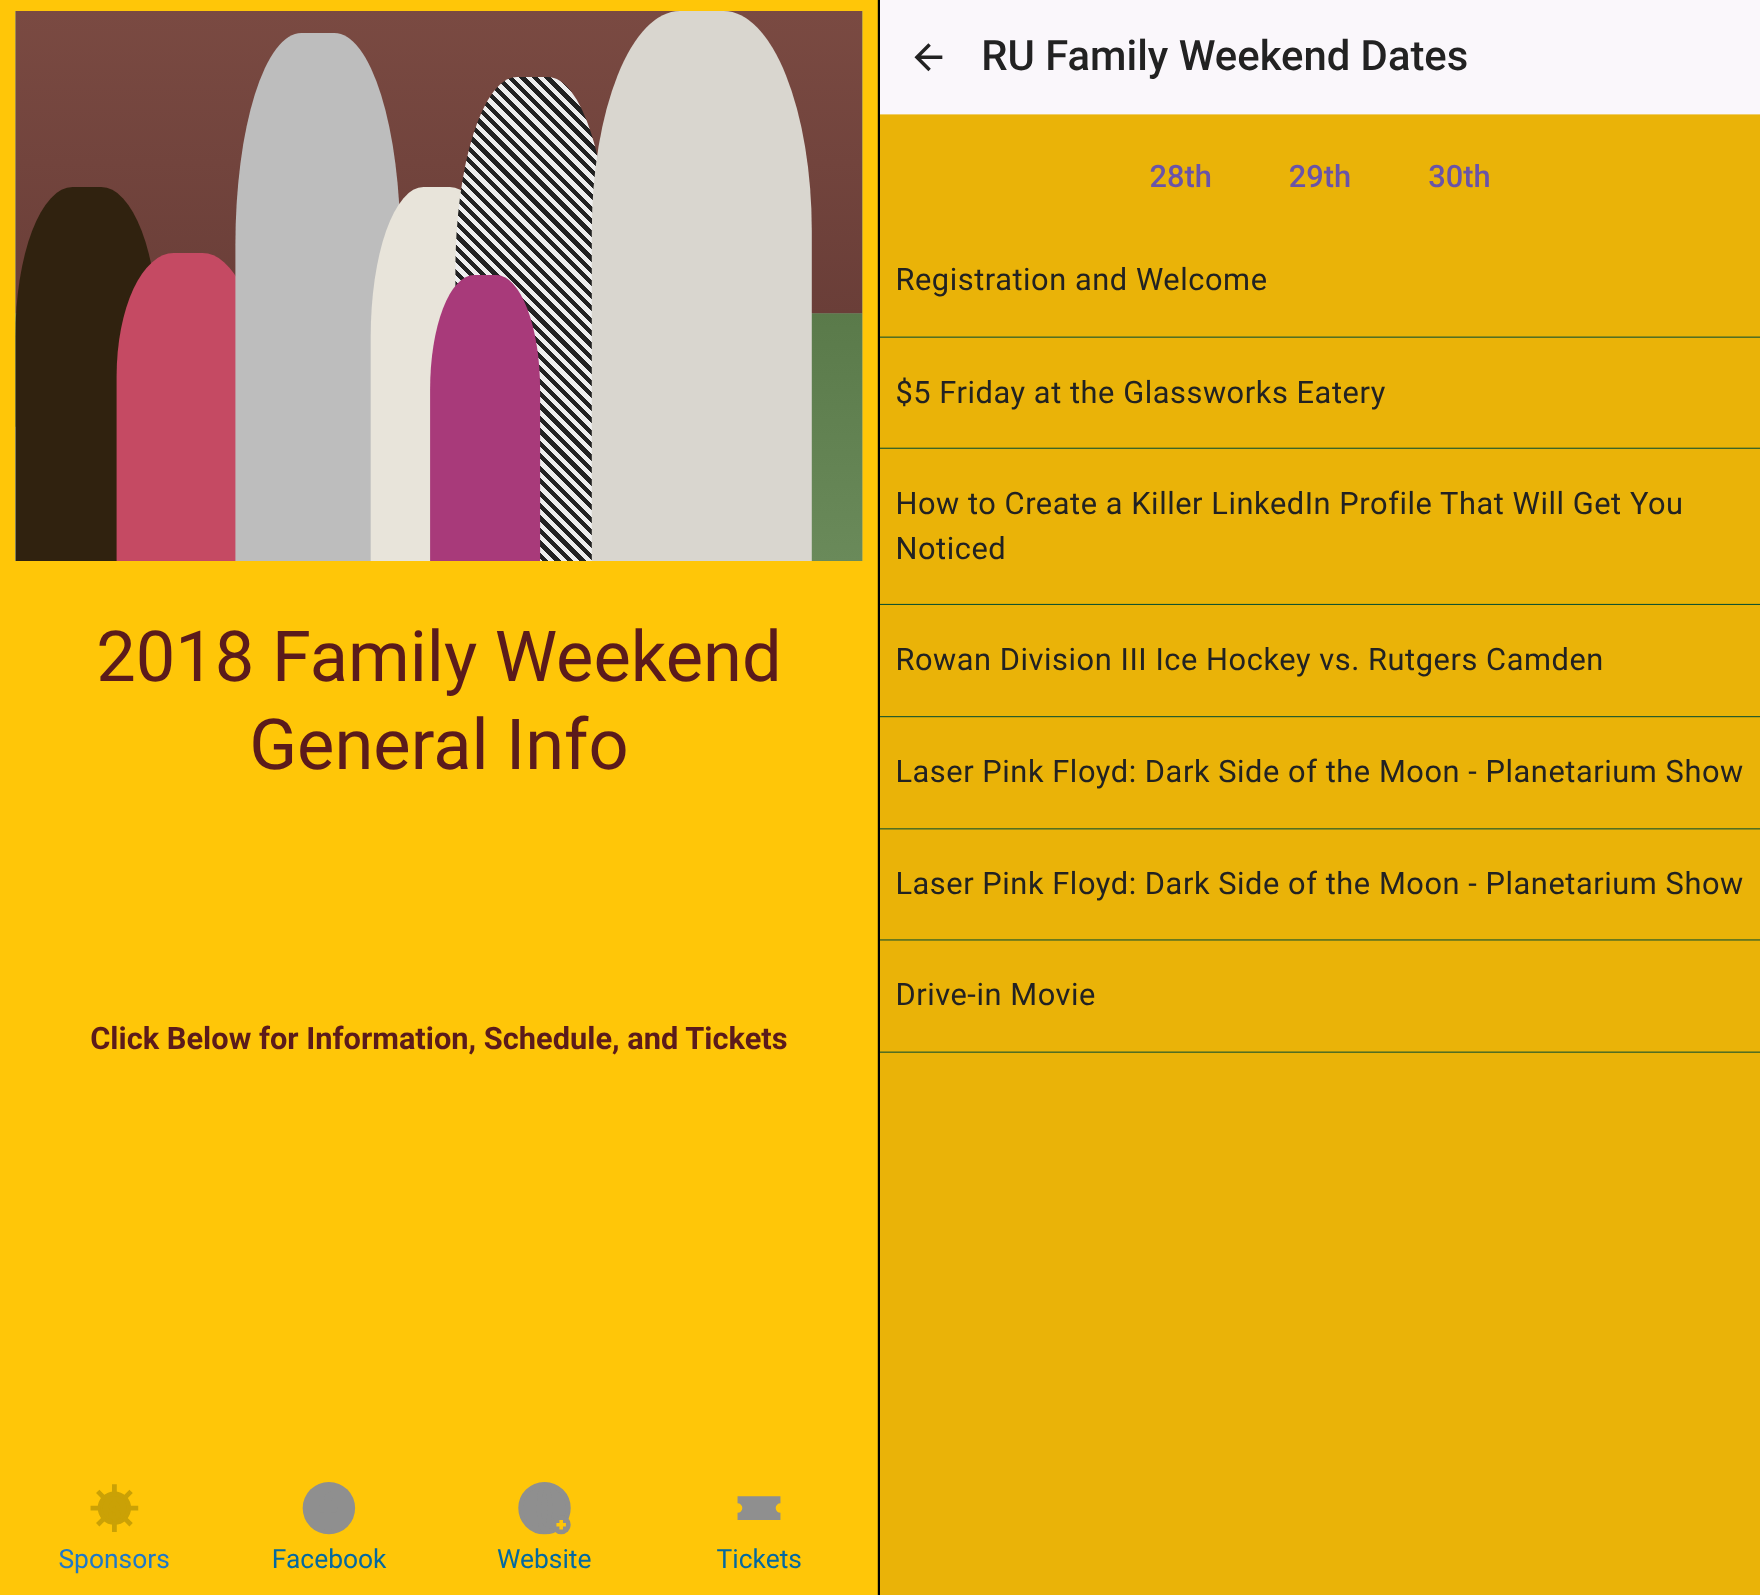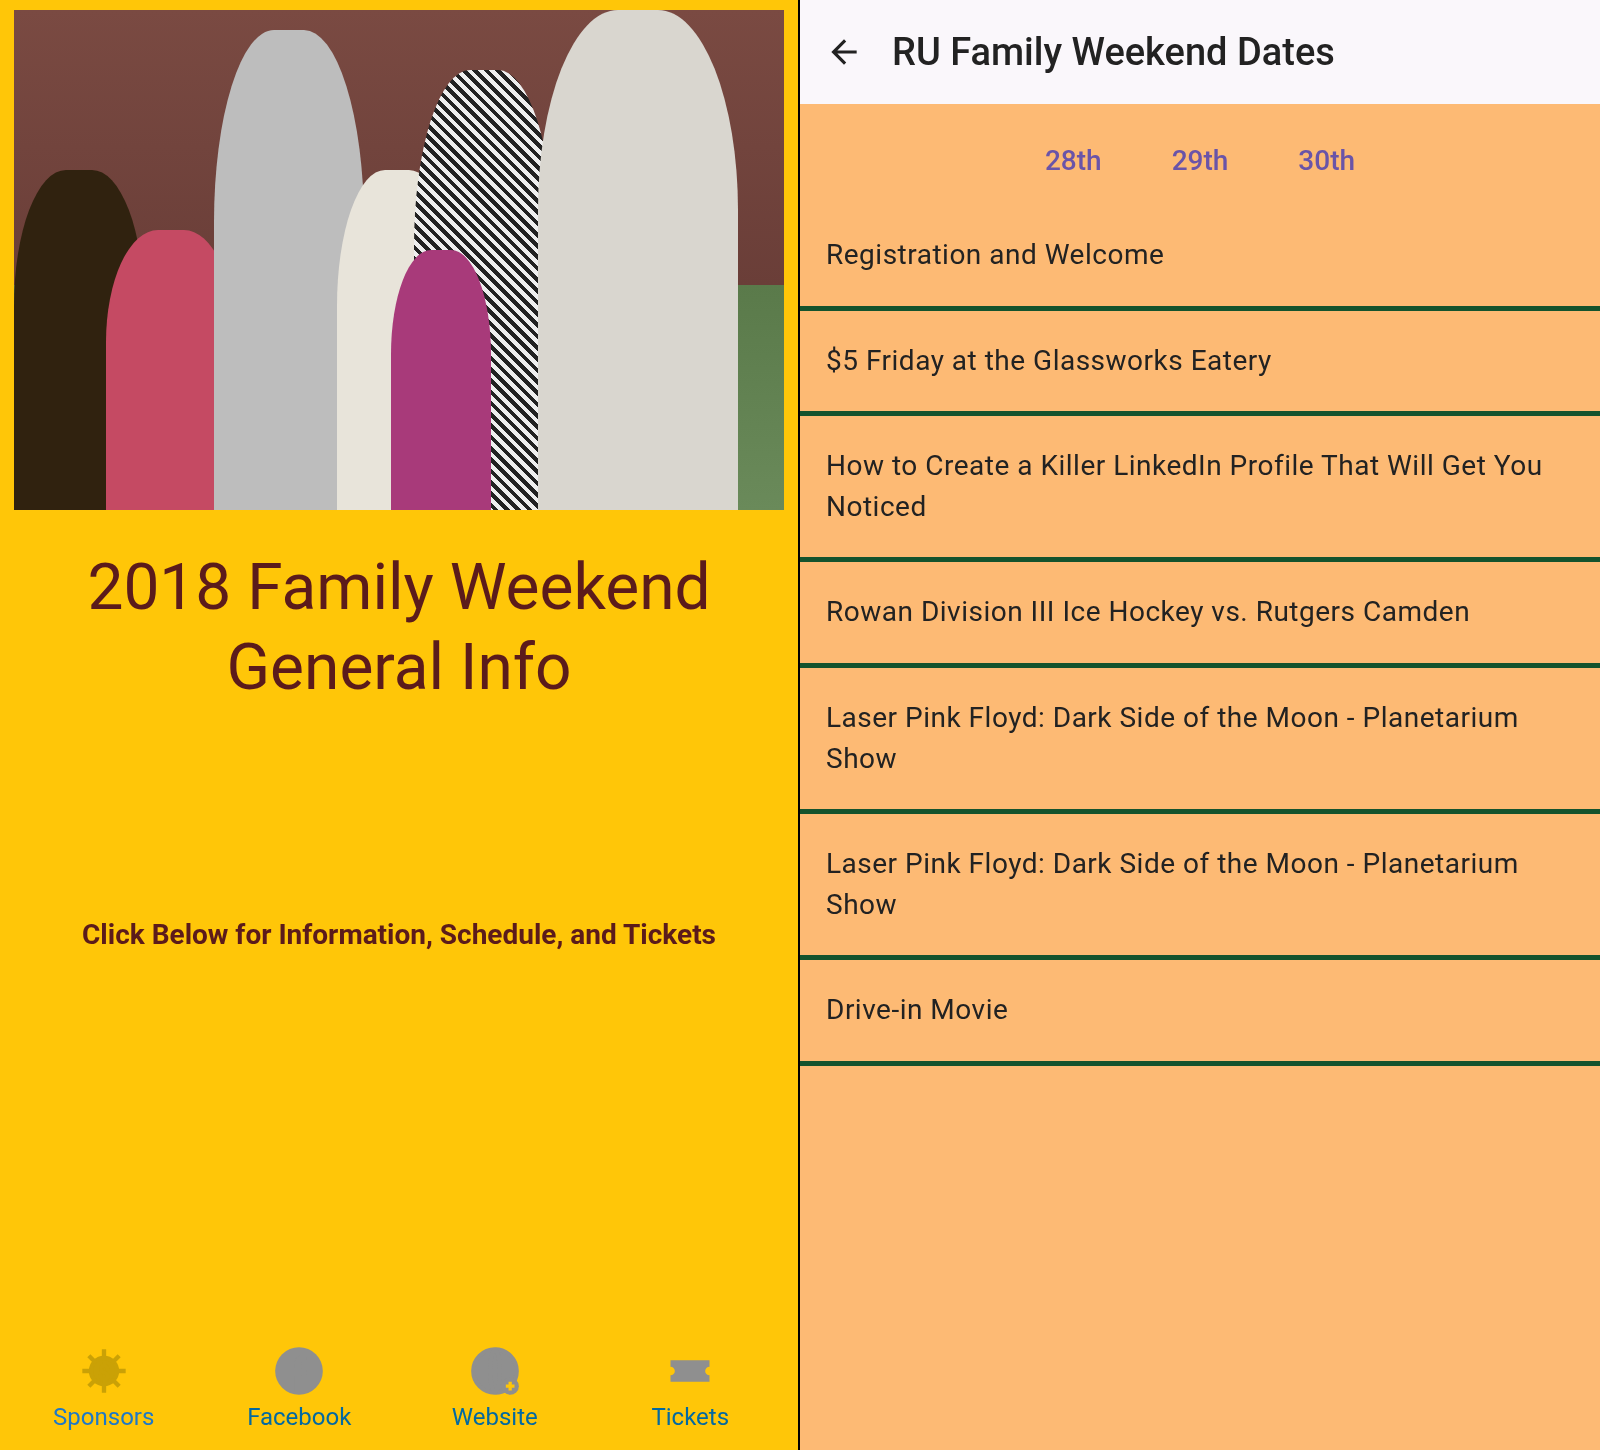--- a/index.html
+++ b/index.html
@@ -16,21 +16,21 @@
     height: 1450px;
     background: #ffc608;
     display: flex;
     flex-direction: column;
     position: relative;
     border-right: 2px solid #000;
   }
   .right-pane {
     width: 800px;
     height: 1450px;
-    background: #fdba74;
+    background: #eab308;
     display: flex;
     flex-direction: column;
   }
   .hero-image {
     margin: 10px 14px 0 14px;
     height: 500px;
     background: #8aa08a;
     position: relative;
     overflow: hidden;
   }
@@ -62,21 +62,21 @@
   .p4 { left: 42%; width: 120px; height: 340px; background: #e8e4da; }
   .p5 { left: 49%; width: 100px; height: 260px; background: #a83a7a; }
   .p6 { left: 52%; width: 140px; height: 440px; background: repeating-linear-gradient(45deg,#222,#222 4px,#eee 4px,#eee 8px); }
   .p7 { left: 68%; width: 200px; height: 500px; background: #d9d6cf; }
   .main-title {
     color: #5b1b1b;
     font-size: 64px;
     font-weight: 400;
     text-align: center;
     line-height: 1.25;
-    margin-top: 38px;
+    margin-top: 48px;
     padding: 0 20px;
   }
   .sub-text {
     color: #5b1b1b;
     font-size: 28px;
     font-weight: 700;
     text-align: center;
     margin-top: 210px;
   }
   .bottom-nav {
@@ -132,25 +132,25 @@
     font-size: 28px;
     color: #6a54a8;
     font-weight: 500;
     margin-top: 20px;
   }
   .event-list {
     flex: 1;
     overflow: hidden;
   }
   .event-item {
-    padding: 30px 26px;
+    padding: 30px 14px;
     font-size: 28px;
     color: #222;
     letter-spacing: 0.5px;
-    border-bottom: 5px solid #14532d;
+    border-bottom: 1px solid #14532d;
     line-height: 1.45;
   }
 </style>
 </head>
 <body>
 
 <div class="left-pane">
   <div class="hero-image">
     <div class="brick"></div>
     <div class="grass"></div>

